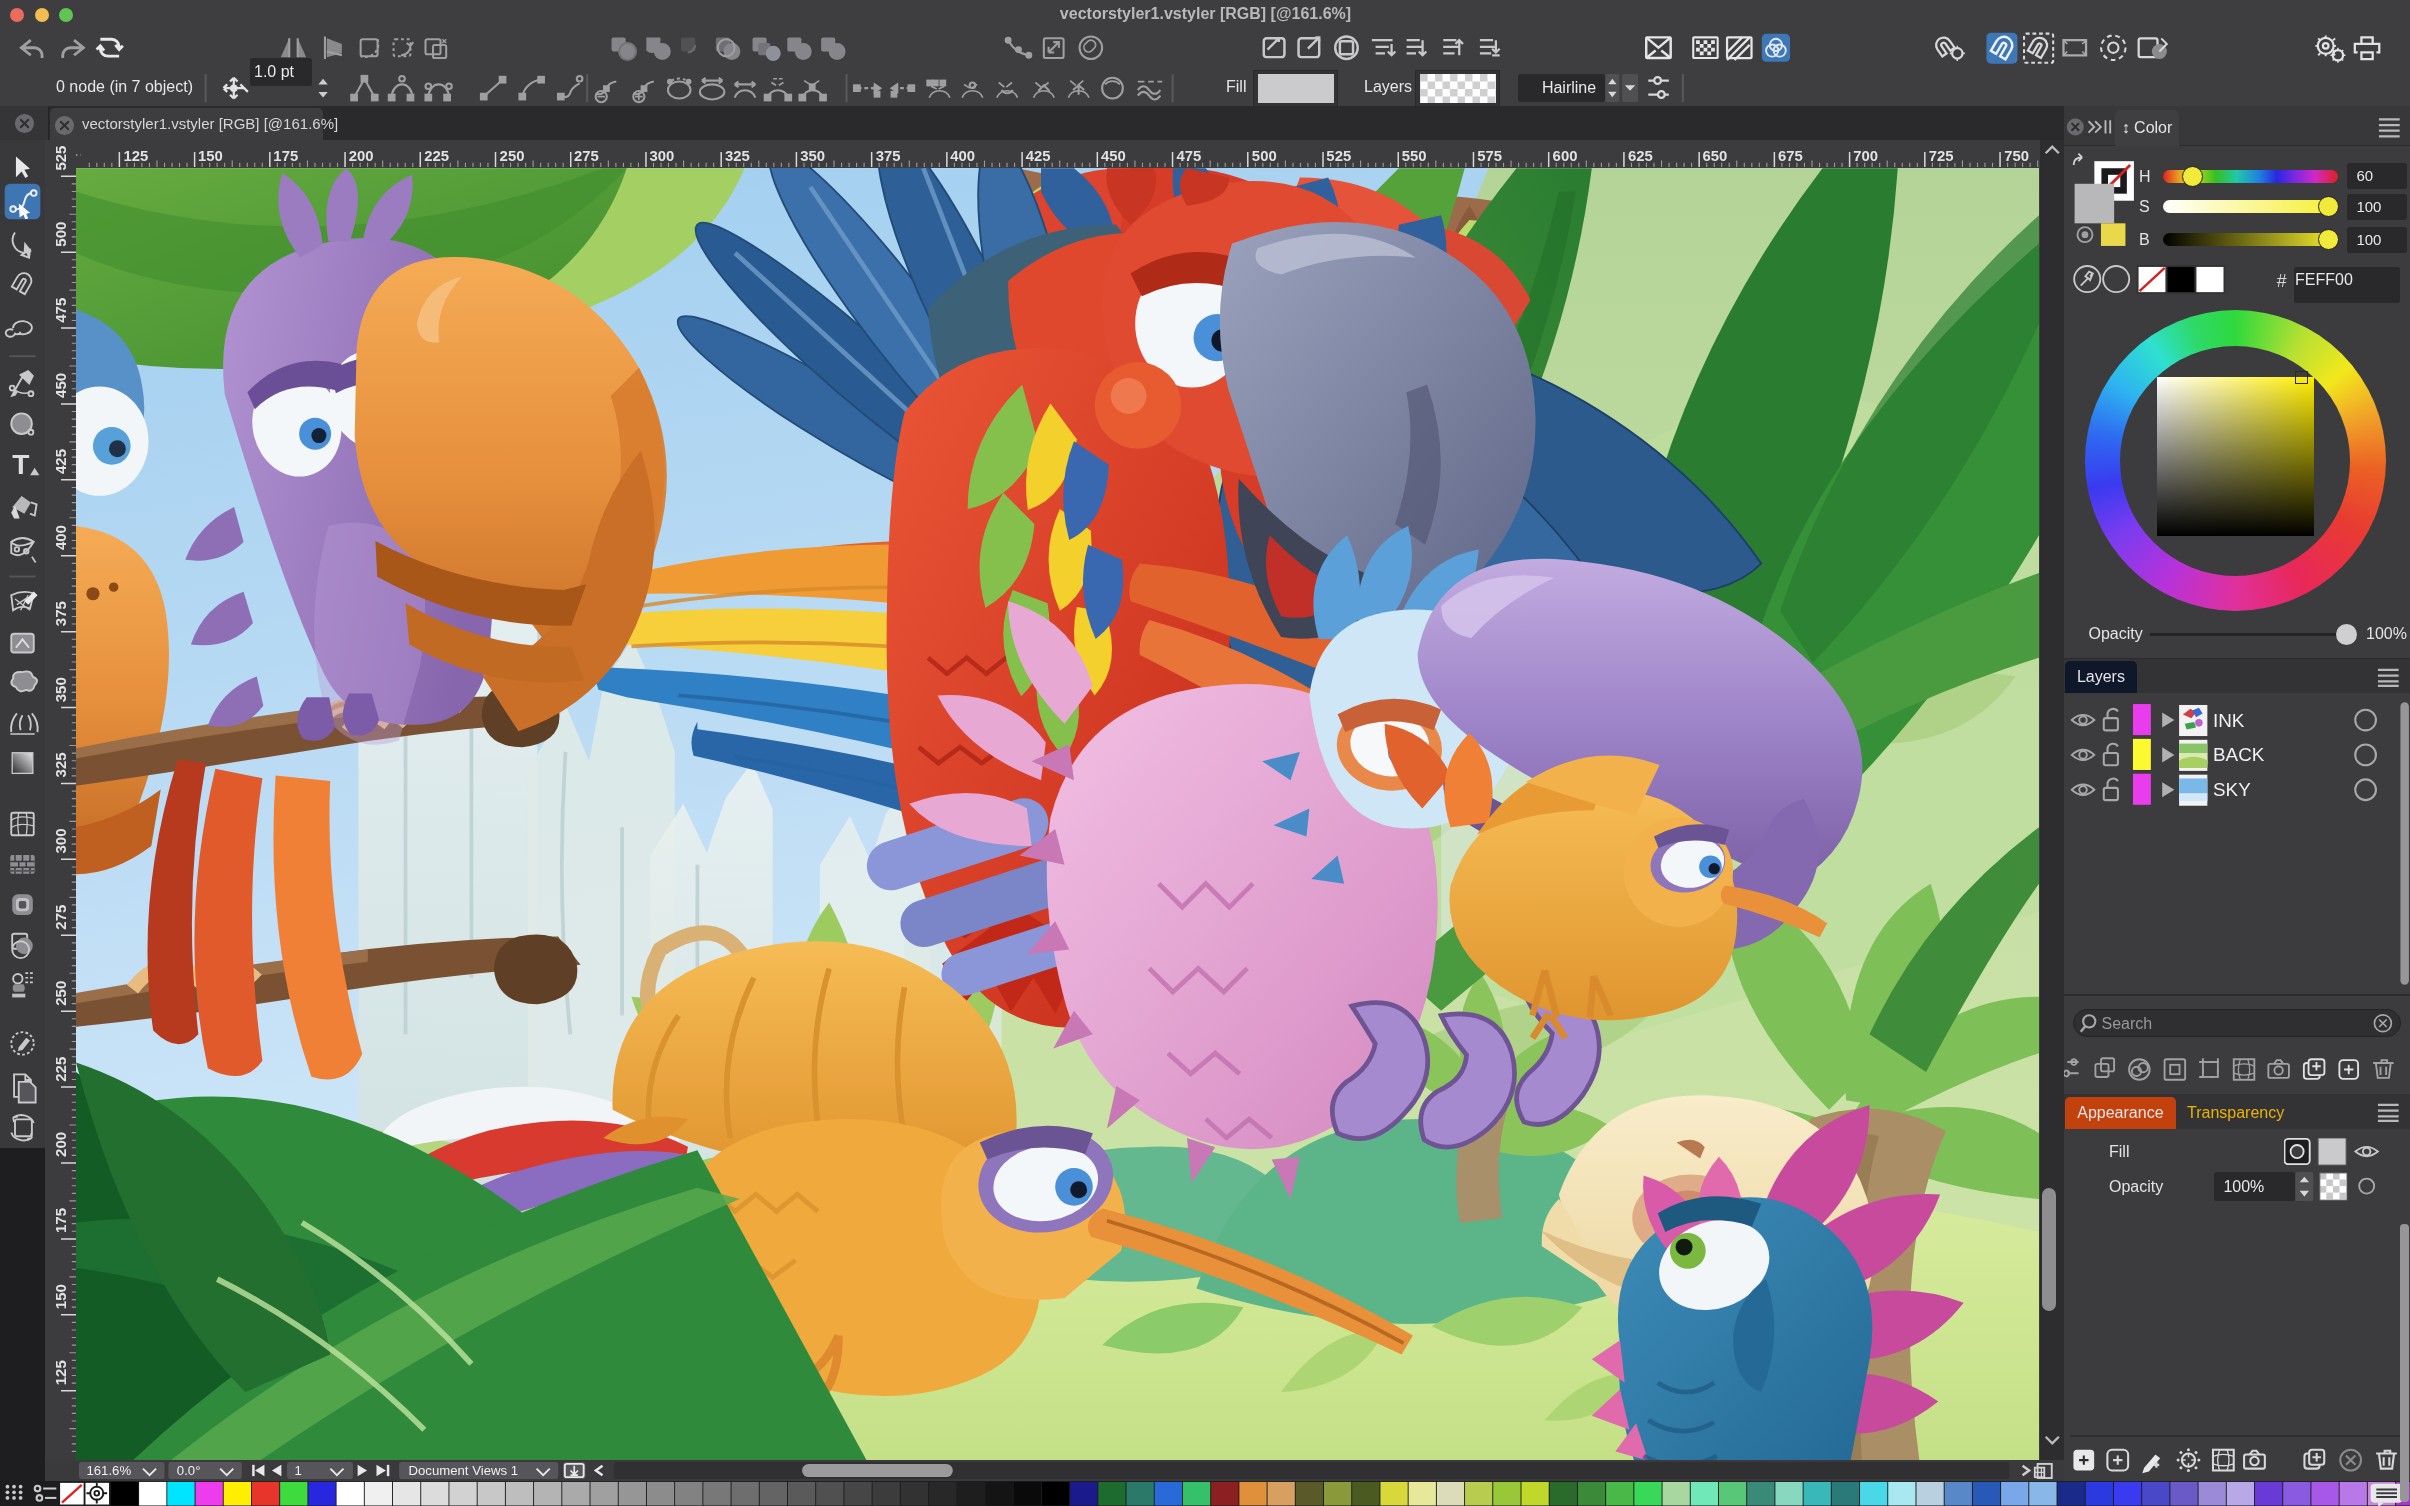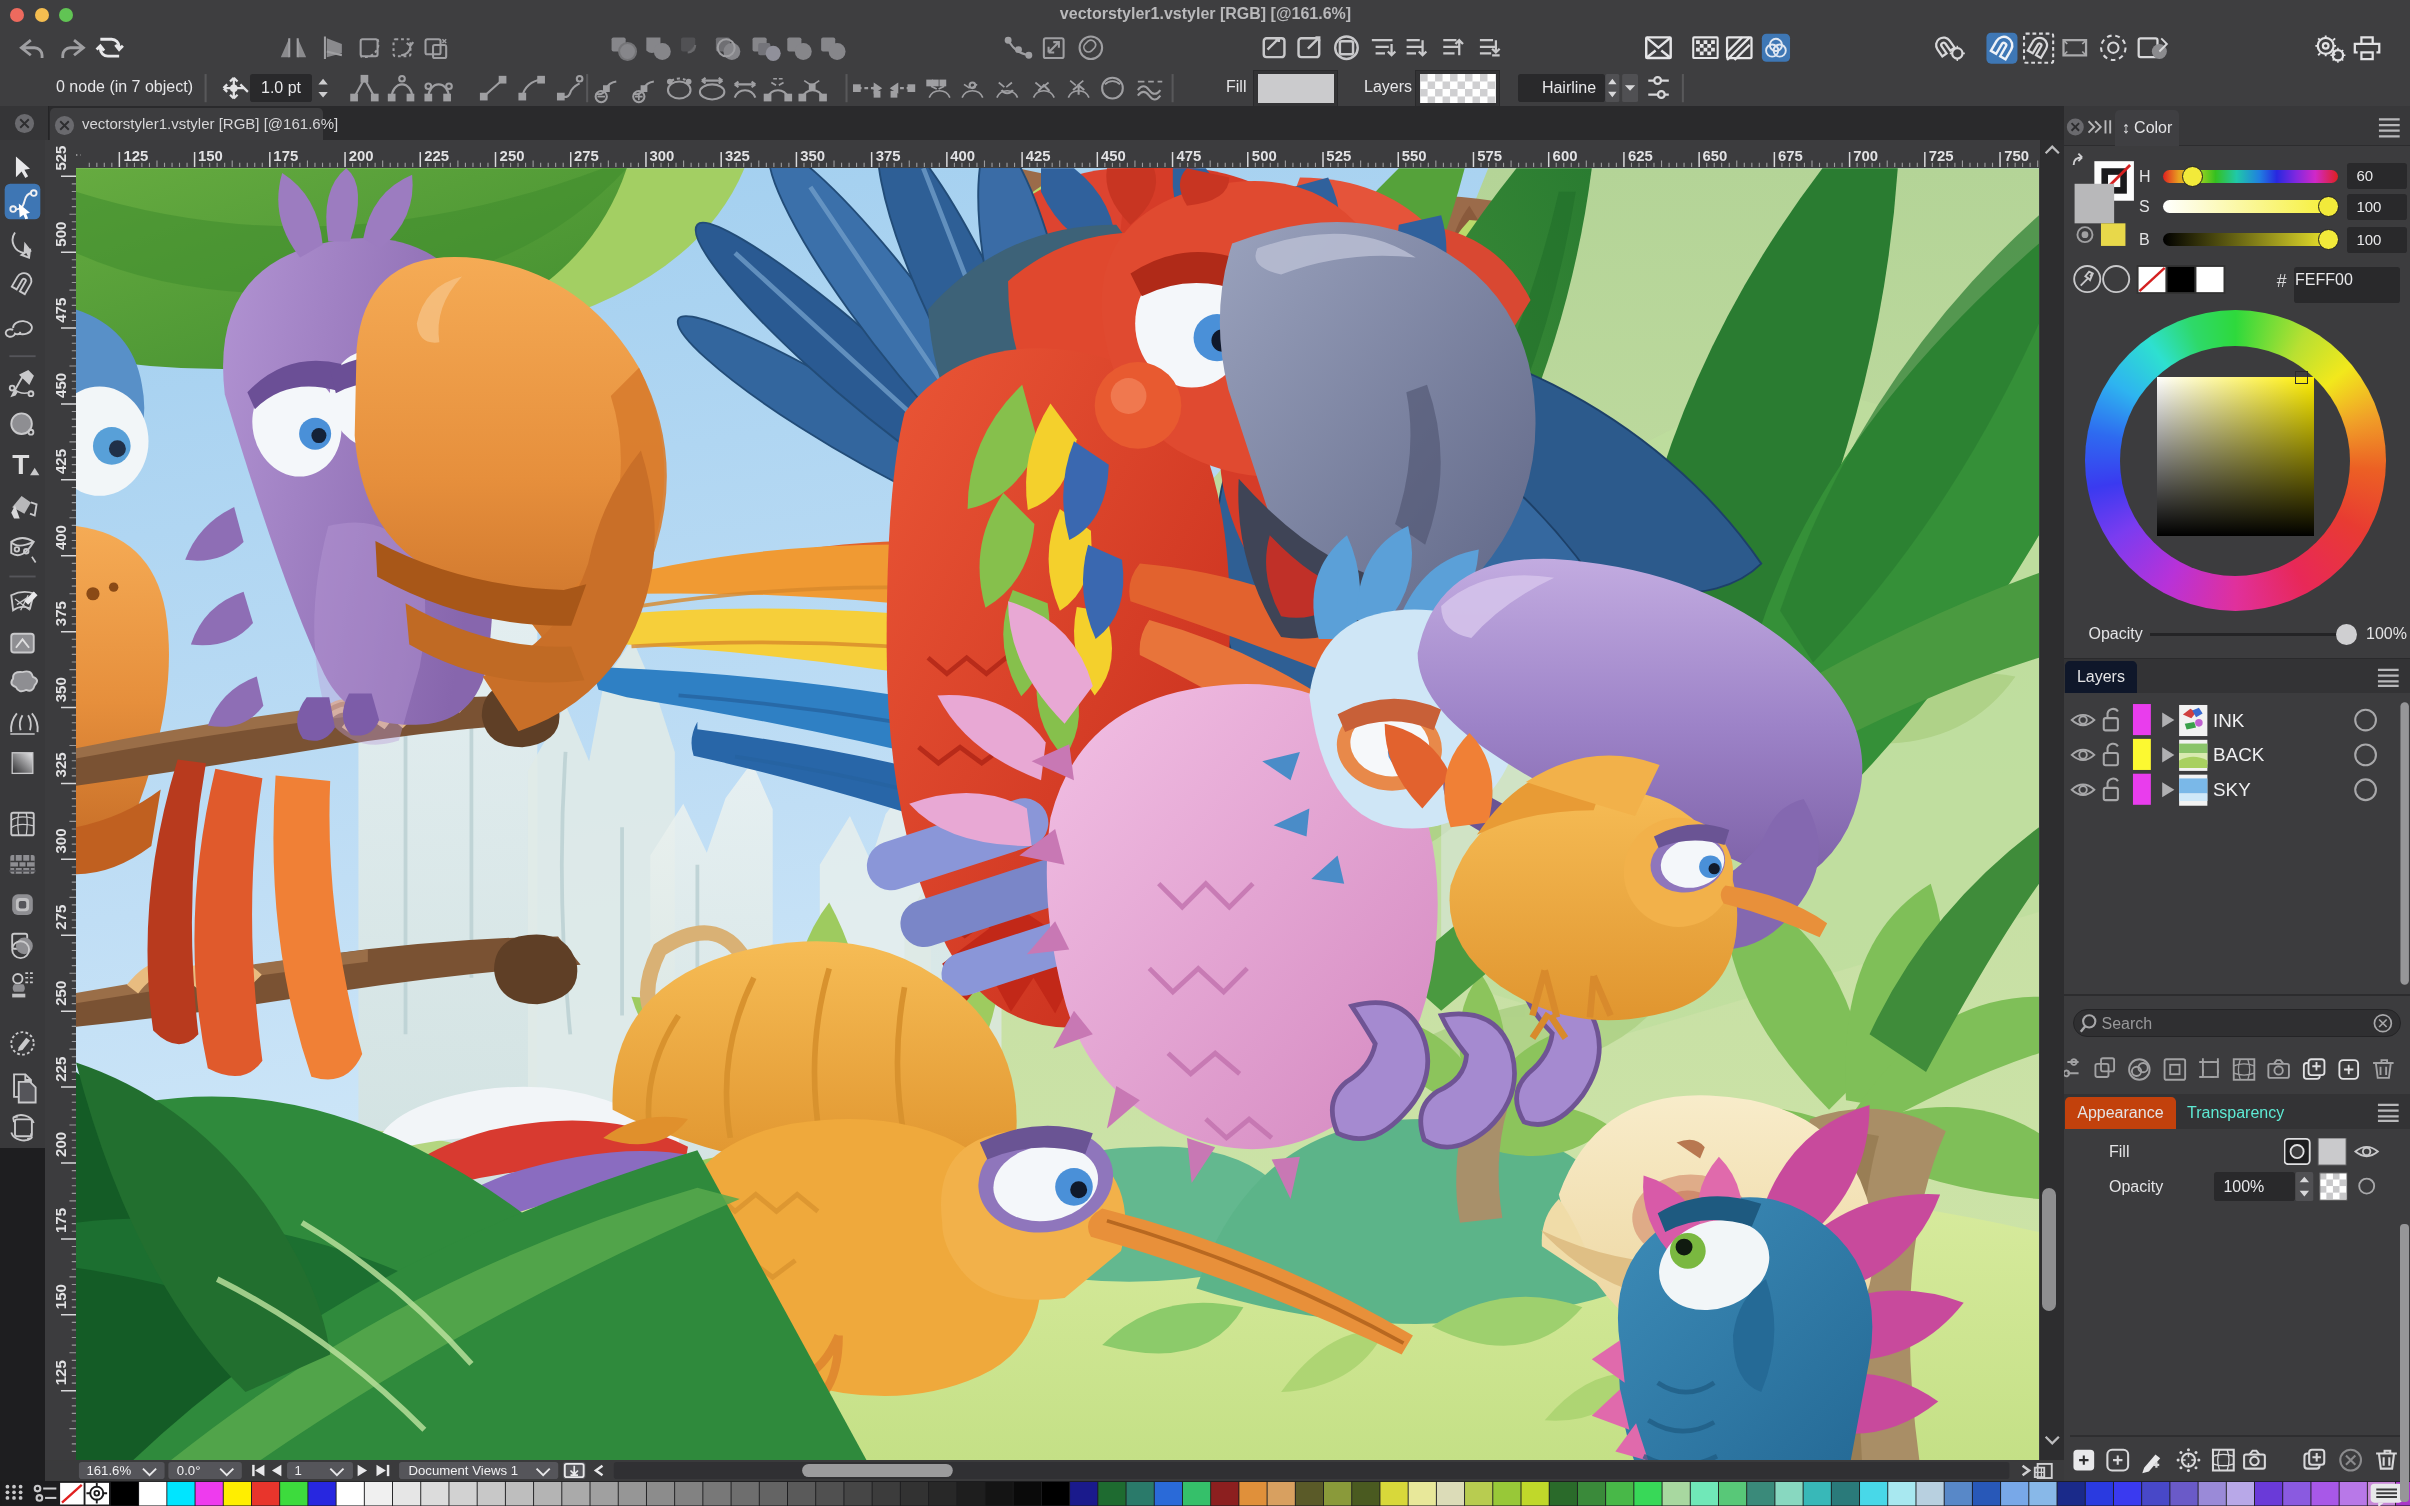--- a/index.html
+++ b/index.html
@@ -325,21 +325,21 @@
       </g>
  <g>
         <path d="M1208 2 q6 -8 12 0 t12 0 M1208 8 q6 -8 12 0 t12 0"></path>
         <path d="M1208 -7 h7 m4 0 h6 m4 0 h5" stroke-width="1.8"></path>
       </g>
  <path d="M1245 -15 v30" stroke="#58585a"></path>
  <path d="M1788 -15 v30" stroke="#58585a"></path>
 </g>
 </svg>
 <div class="abs" style="left:56px;top:78px;width:151px;height:21px;color:#e6e6e8;font-size:16px;">0 node (in 7 object)</div>
-<div class="abs pinput" style="left:250px;top:74px;width:62px;height:28px;font-size:16px;line-height:28px;padding-left:11px;">1.0 pt</div>
+<div class="abs pinput" style="left:250px;top:58px;width:62px;height:28px;font-size:16px;line-height:28px;padding-left:4px;">1.0 pt</div>
 <div class="abs" style="left:1226px;top:78px;color:#e6e6e8;font-size:16px;">Fill</div>
 <div class="abs" style="left:1253px;top:70px;width:85px;height:39px;background:#333335;border:0.9px solid #2a2a2c;"></div>
 <div class="abs" style="left:1258px;top:74px;width:76px;height:29px;background:#cbcbcd;"></div>
 <div class="abs" style="left:1364px;top:78px;color:#e6e6e8;font-size:16px;">Layers</div>
 <div class="abs" style="left:1415px;top:70px;width:85px;height:39px;background:#333335;border:0.9px solid #2a2a2c;"></div>
 <svg class="abs" style="left:1420px;top:74px;" width="76" height="29" viewBox="0 0 81 31">
     <rect width="81" height="31" fill="#fff"></rect>
     <g fill="#cfcfd1">
       <rect x="0" y="0" width="8" height="8"></rect>
       <rect x="16" y="0" width="8" height="8"></rect>
@@ -1338,21 +1338,21 @@
 <g transform="translate(303,23)" stroke="#e0e0e2">
         <rect x="-10" y="-10" width="20" height="20" rx="4"></rect>
         <path d="M0 -5 v10 m-5 -5 h10"></path>
       </g>
 <g transform="translate(340,23)">
         <path d="M-8 -7 l2 16 h12 l2 -16 m-19 0 h22 m-13 0 v-3 h6 v3 M-3 -3 v9 m6 -9 v9"></path>
       </g>
 </svg>
     <div class="abs" style="left:0;top:988px;width:347px;height:35px;background:#333335;"></div>
     <div class="ptab" style="left:0.9px;top:991px;width:111px;height:32px;background:#c2410c;font-size:16px;line-height:32px;text-align:center;">Appearance</div>
-    <div class="abs" style="left:123px;top:998px;color:#5eead4;font-size:16px;">Transparency</div>
+    <div class="abs" style="left:123px;top:998px;color:#eab308;font-size:16px;">Transparency</div>
     <svg class="abs" style="left:313px;top:997px;" width="22.6" height="19" stroke="#b8b8ba" stroke-width="2.4" fill="none" viewBox="0 0 24 20">
       <path d="M1 2 h22 M1 8 h22 M1 14 h22 M1 19 h22"></path>
     </svg>
     <div class="abs" style="left:45px;top:1037px;color:#e4e4e6;font-size:16px;">Fill</div>
     <svg class="abs" style="left:220px;top:1032px;" width="113" height="28" fill="none" viewBox="0 0 120 30">
 <rect x="0" y="1" width="27" height="27" rx="4" fill="#1d1d1f" stroke="#e0e0e2" stroke-width="2"></rect>
       <circle cx="13.5" cy="14.5" r="7" fill="#3c3c3e" stroke="#e0e0e2" stroke-width="2"></circle>
 <rect x="36" y="0" width="30" height="29" fill="#cacacc" stroke="#58585a"></rect>
 <path d="M76 14.5 q12 -10 24 0 q-12 10 -24 0 z" stroke="#c8c8ca" stroke-width="2"></path>
       <circle cx="88" cy="14.5" r="4" stroke="#c8c8ca" stroke-width="2"></circle>

